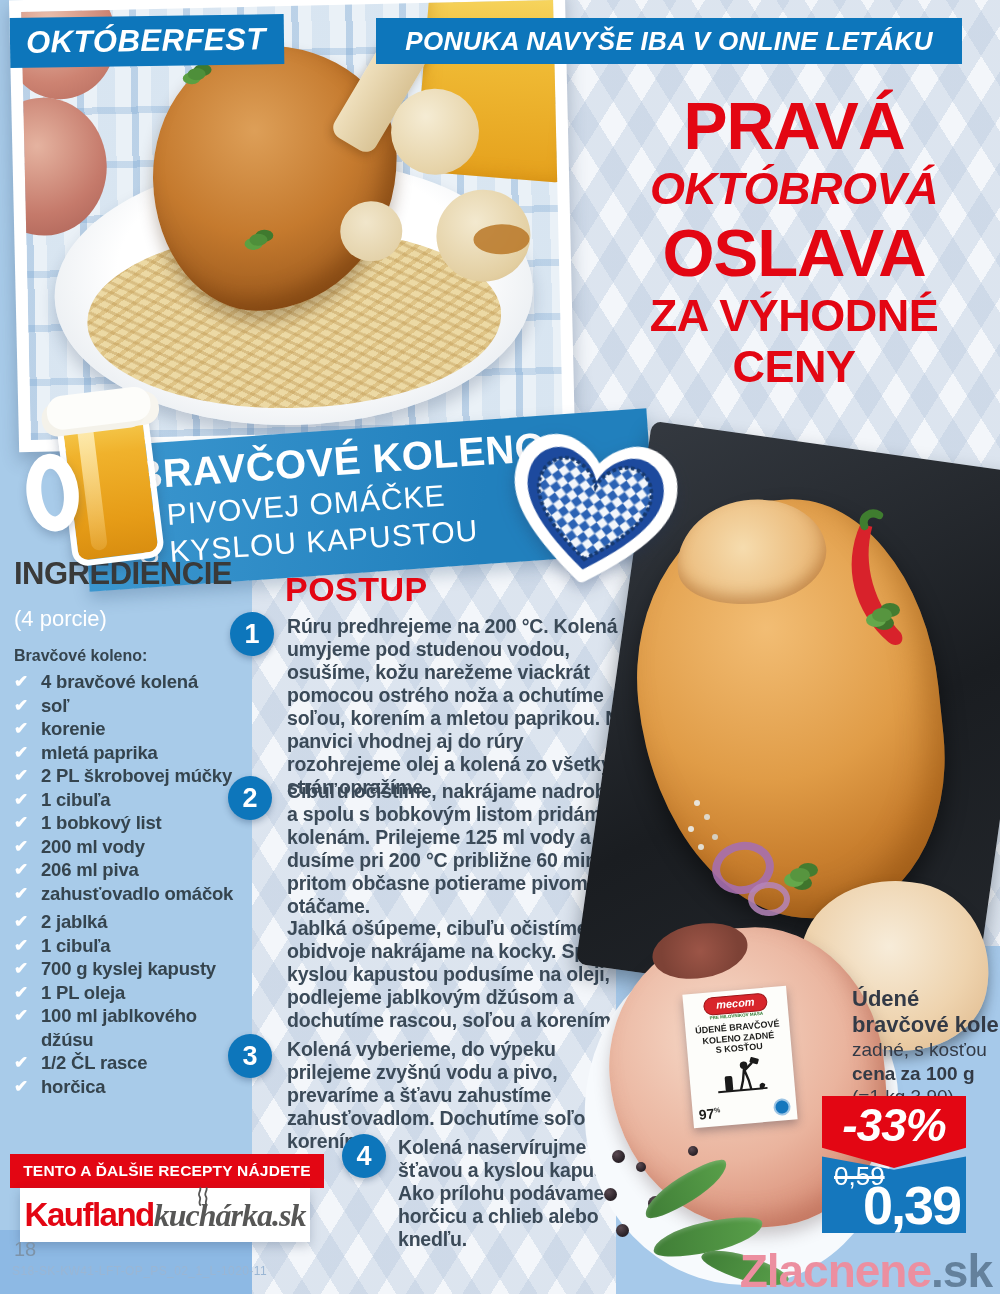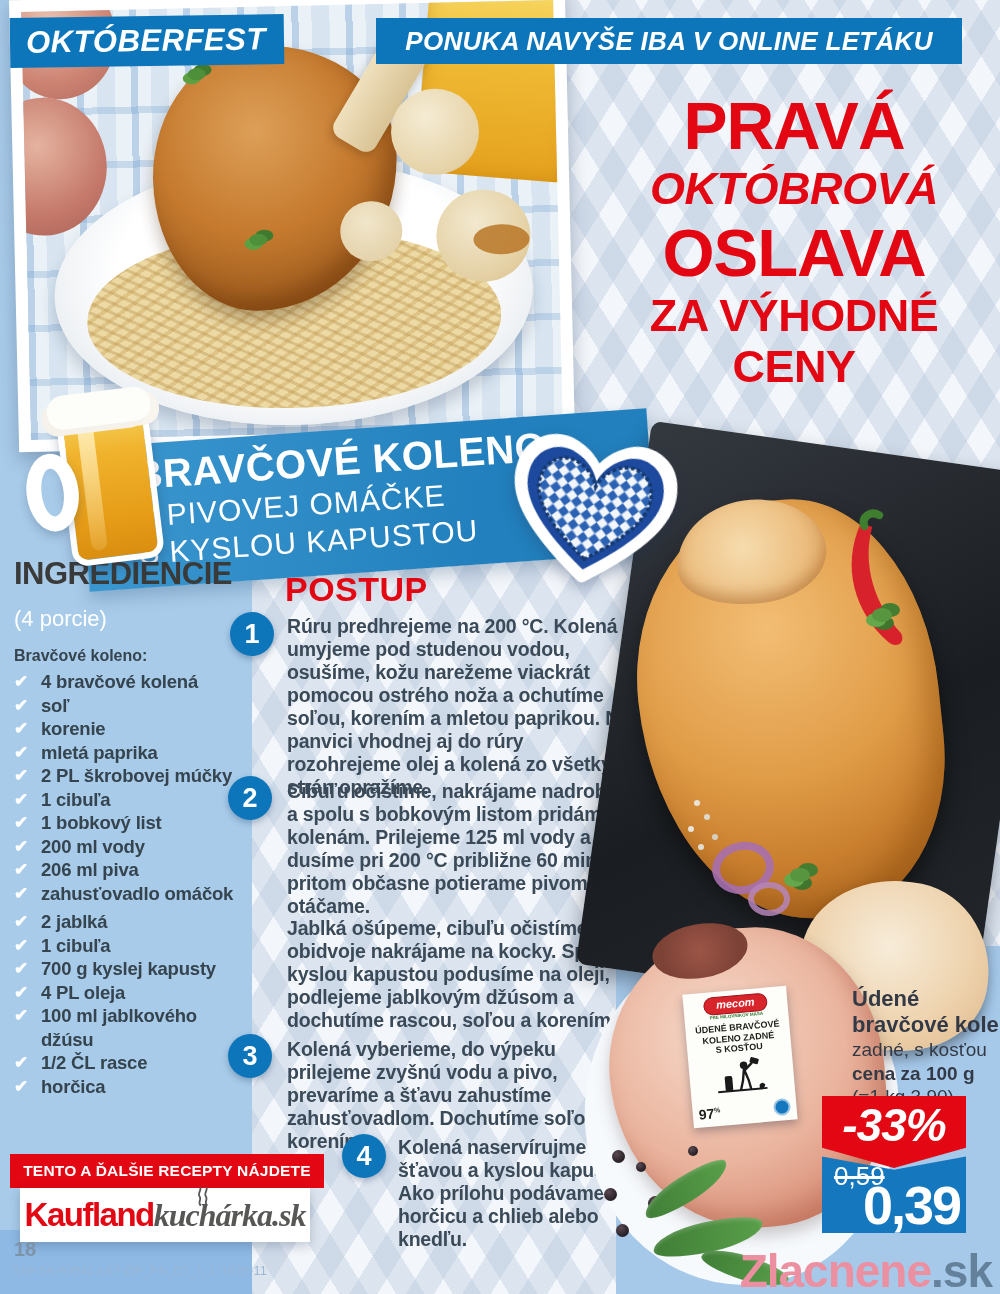--- a/index.html
+++ b/index.html
@@ -189,21 +189,21 @@
 
   
   .frec{ left:10px; top:1154px; width:314px; height:34px; background:#e30613; z-index:5;
          color:#fff; font-size:15.5px; font-weight:700; text-align:center; line-height:34px; letter-spacing:.2px; }
   .flogo{ left:20px; top:1188px; width:290px; height:54px; background:#fff; z-index:5;
          box-shadow:0 4px 10px rgba(40,60,90,.25); display:flex; align-items:center; justify-content:center; }
   .lred{ color:#e30613; font-size:33px; font-weight:700; letter-spacing:-1.5px; }
   .lgray{ color:#575756; font-size:32px; font-weight:700; font-style:italic;
           font-family:"Liberation Serif", serif; letter-spacing:-1px; }
   .steam{ position:absolute; right:98px; top:-1px; }
-  .pagenum{ left:14px; top:1238px; font-size:20px; font-weight:700; color:#7d93a8; z-index:5; }
+  .pagenum{ left:14px; top:1238px; font-size:20px; font-weight:400; color:#7d93a8; z-index:5; }
   .pcode{ left:12px; top:1264px; font-size:12px; color:#9ab6d4; letter-spacing:.4px; z-index:5; }
   .wm{ right:8px; top:1244px; z-index:9; font-size:46px; font-weight:700; letter-spacing:-1px; }
   .wm .wpink{ color:#ec8fa0; } .wm .wgray{ color:#64819c; }
 
   
   .pepper{ width:13px; height:13px; border-radius:50%; z-index:7;
            background:radial-gradient(circle at 35% 30%, #5a4a52, #2a2228 65%); }
   .leaf{ z-index:7; border-radius:50% 50% 50% 50%/60% 40% 60% 40%;
          background:linear-gradient(100deg,#3f7d36,#59a04a); box-shadow:inset 0 2px 4px rgba(255,255,255,.2); }
 </style>
@@ -285,21 +285,21 @@
       <li><span class="chk">✔</span><span>1 cibuľa</span></li>
       <li><span class="chk">✔</span><span>1 bobkový list</span></li>
       <li><span class="chk">✔</span><span>200 ml vody</span></li>
       <li><span class="chk">✔</span><span>206 ml piva</span></li>
       <li><span class="chk">✔</span><span>zahusťovadlo omáčok</span></li>
     </ul>
     <ul>
       <li><span class="chk">✔</span><span>2 jablká</span></li>
       <li><span class="chk">✔</span><span>1 cibuľa</span></li>
       <li><span class="chk">✔</span><span>700 g kyslej kapusty</span></li>
-      <li><span class="chk">✔</span><span>4 PL oleja</span></li>
+      <li><span class="chk">✔</span><span>1 PL oleja</span></li>
       <li><span class="chk">✔</span><span>100 ml jablkového džúsu</span></li>
       <li><span class="chk">✔</span><span>1/2 ČL rasce</span></li>
       <li><span class="chk">✔</span><span>horčica</span></li>
     </ul>
   </div>
 
   <div class="abs postup-title">POSTUP</div>
   <div class="abs numc c1">1</div>
   <div class="abs step s1">Rúru predhrejeme na 200 °C. Kolená umyjeme pod studenou vodou, osušíme, kožu narežeme viackrát pomocou ostrého noža a ochutíme soľou, korením a mletou paprikou. Na panvici vhodnej aj do rúry rozohrejeme olej a kolená zo všetkých strán opražíme.</div>
   <div class="abs numc c2">2</div>

